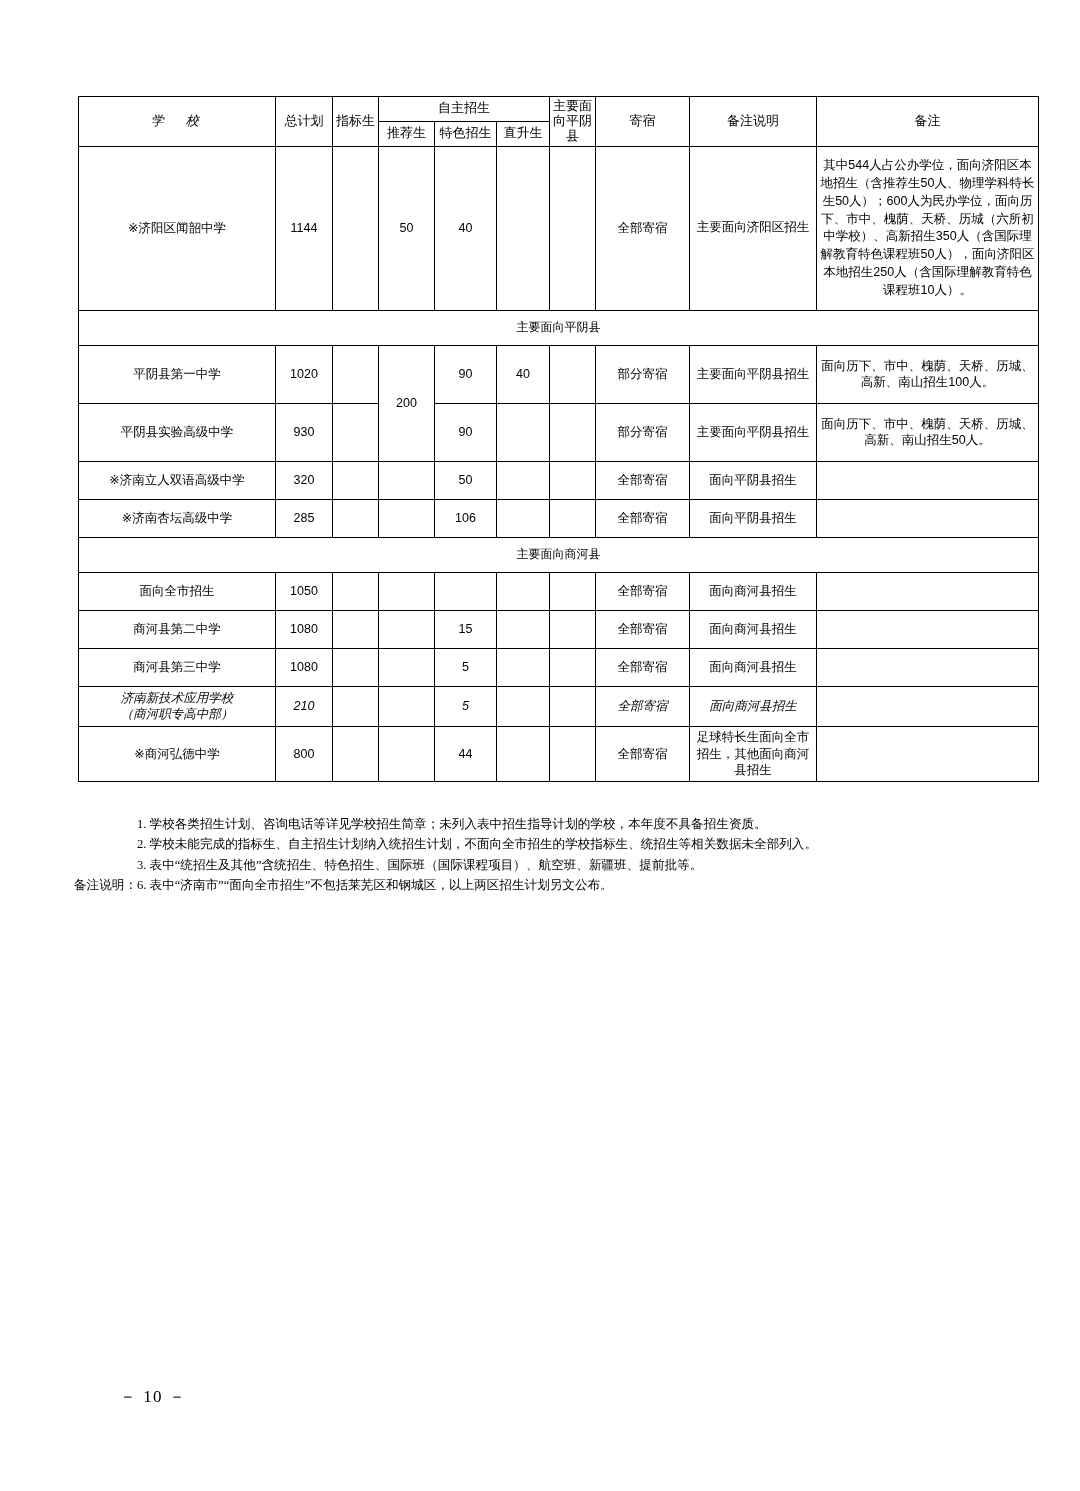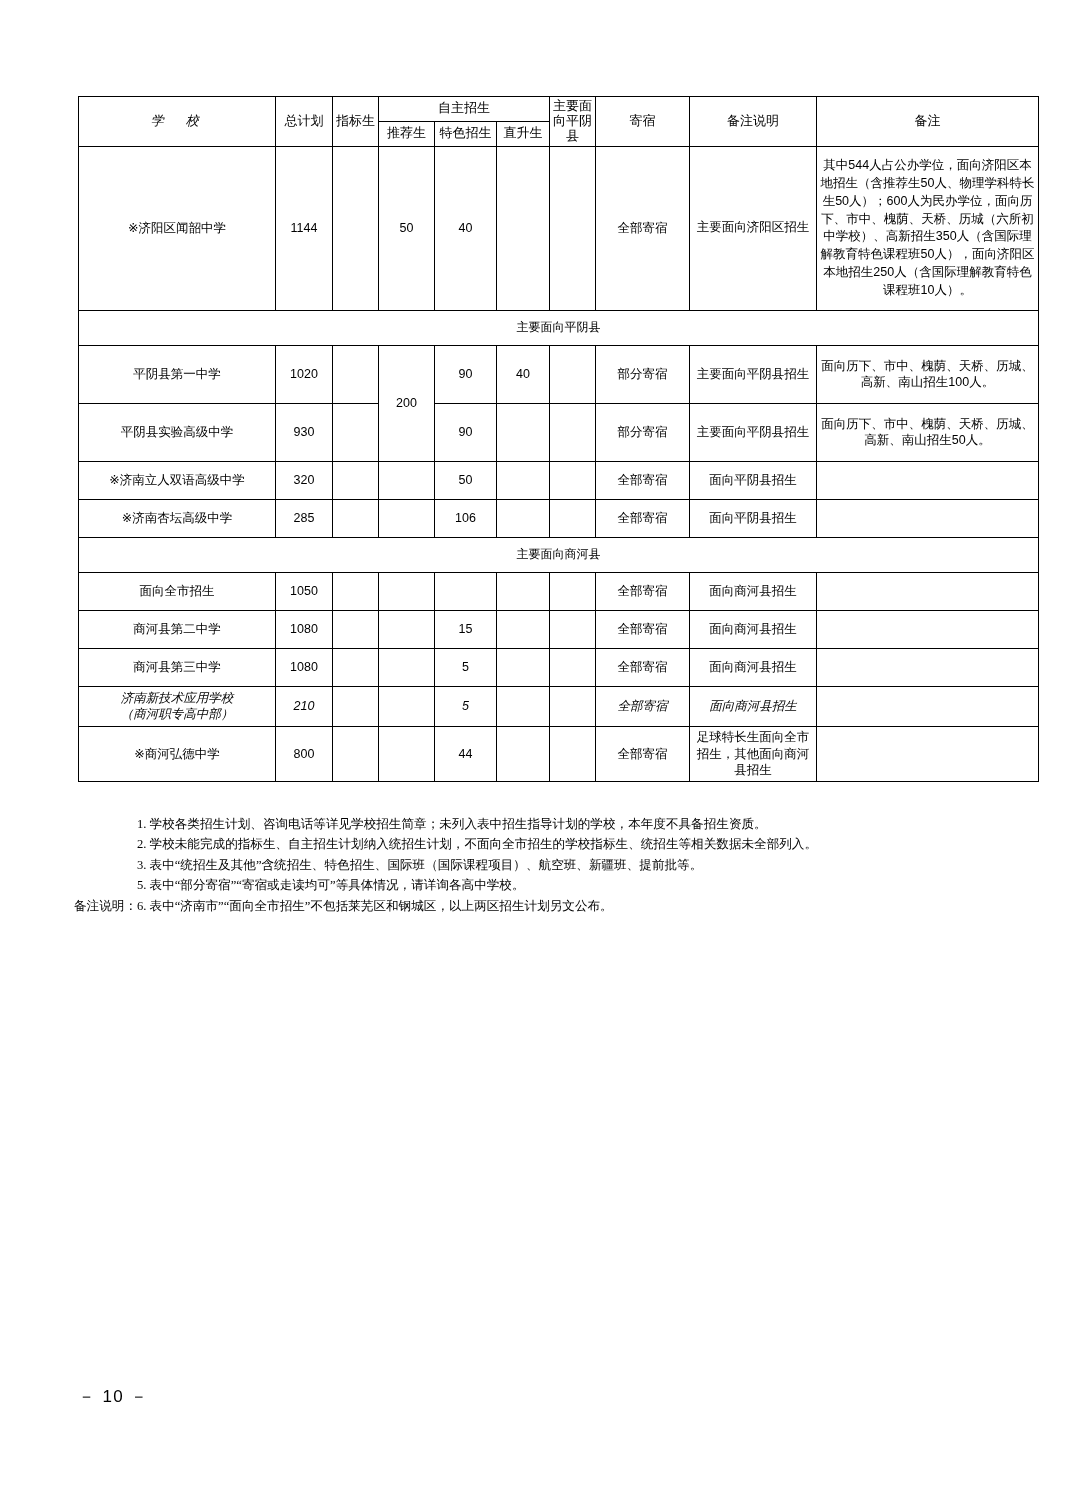--- a/index.html
+++ b/index.html
@@ -85,22 +85,23 @@
   .notes-row { display: flex; align-items: flex-end; font-family: Liberation Serif, serif; }
   .notes-label { white-space: nowrap; }
   .notes-list { list-style: none; margin: 0; padding: 0; }
   .notes-list li { white-space: nowrap; }
 
   .page-number {
     position: absolute;
     left: 78px;
     top: 1385px;
     width: 150px;
+    text-align: center;
     font-size: 17px;
-    font-family: Liberation Sans, sans-serif;
+    font-family: Liberation Serif, serif;
     letter-spacing: 0.08em;
   }
 </style>
 </head>
 <body>
 
 <div class="page">
 
   <div class="table-wrap">
     <table class="plan">
@@ -277,21 +278,20 @@
     </table>
   </div>
 
   <div class="notes">
     <div class="notes-row">
       <span class="notes-label">备注说明：</span>
       <ul class="notes-list">
         <li>1. 学校各类招生计划、咨询电话等详见学校招生简章；未列入表中招生指导计划的学校，本年度不具备招生资质。</li>
         <li>2. 学校未能完成的指标生、自主招生计划纳入统招生计划，不面向全市招生的学校指标生、统招生等相关数据未全部列入。</li>
         <li>3. 表中“统招生及其他”含统招生、特色招生、国际班（国际课程项目）、航空班、新疆班、提前批等。</li>
-        <li>5. 表中“部分寄宿”“寄宿或走读均可”等具体情况，请详询各高中学校。</li>
         <li>6. 表中“济南市”“面向全市招生”不包括莱芜区和钢城区，以上两区招生计划另文公布。</li>
       </ul>
     </div>
   </div>
 
   <div class="page-number">－ 10 －</div>
 
 </div>
 
 </body></html>

